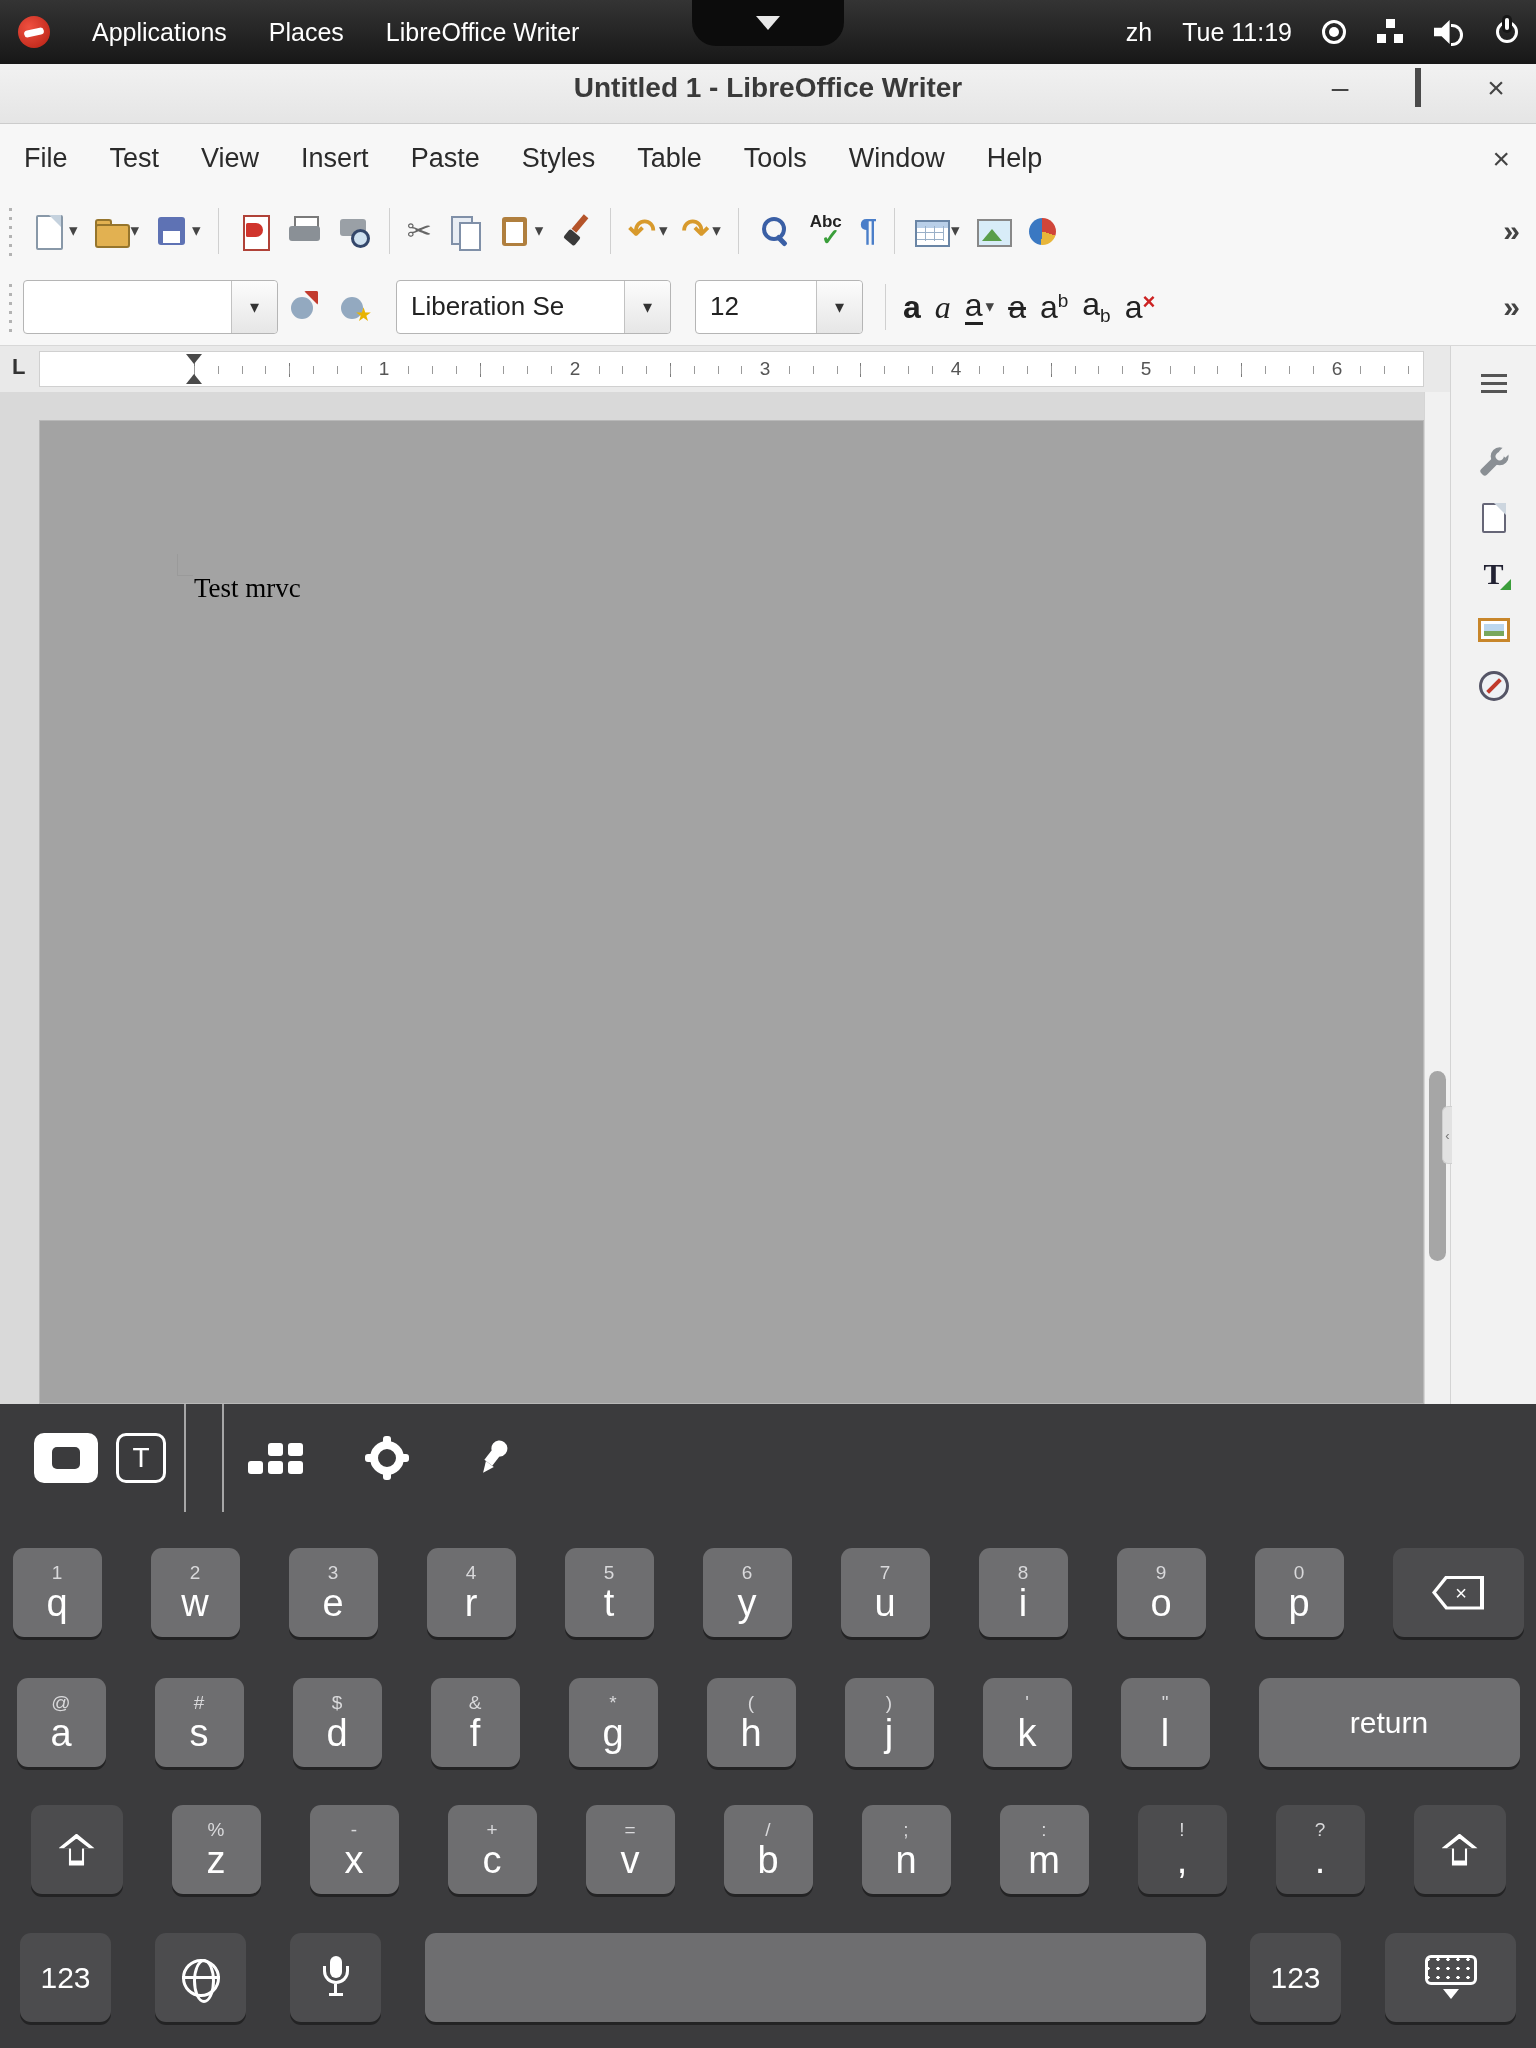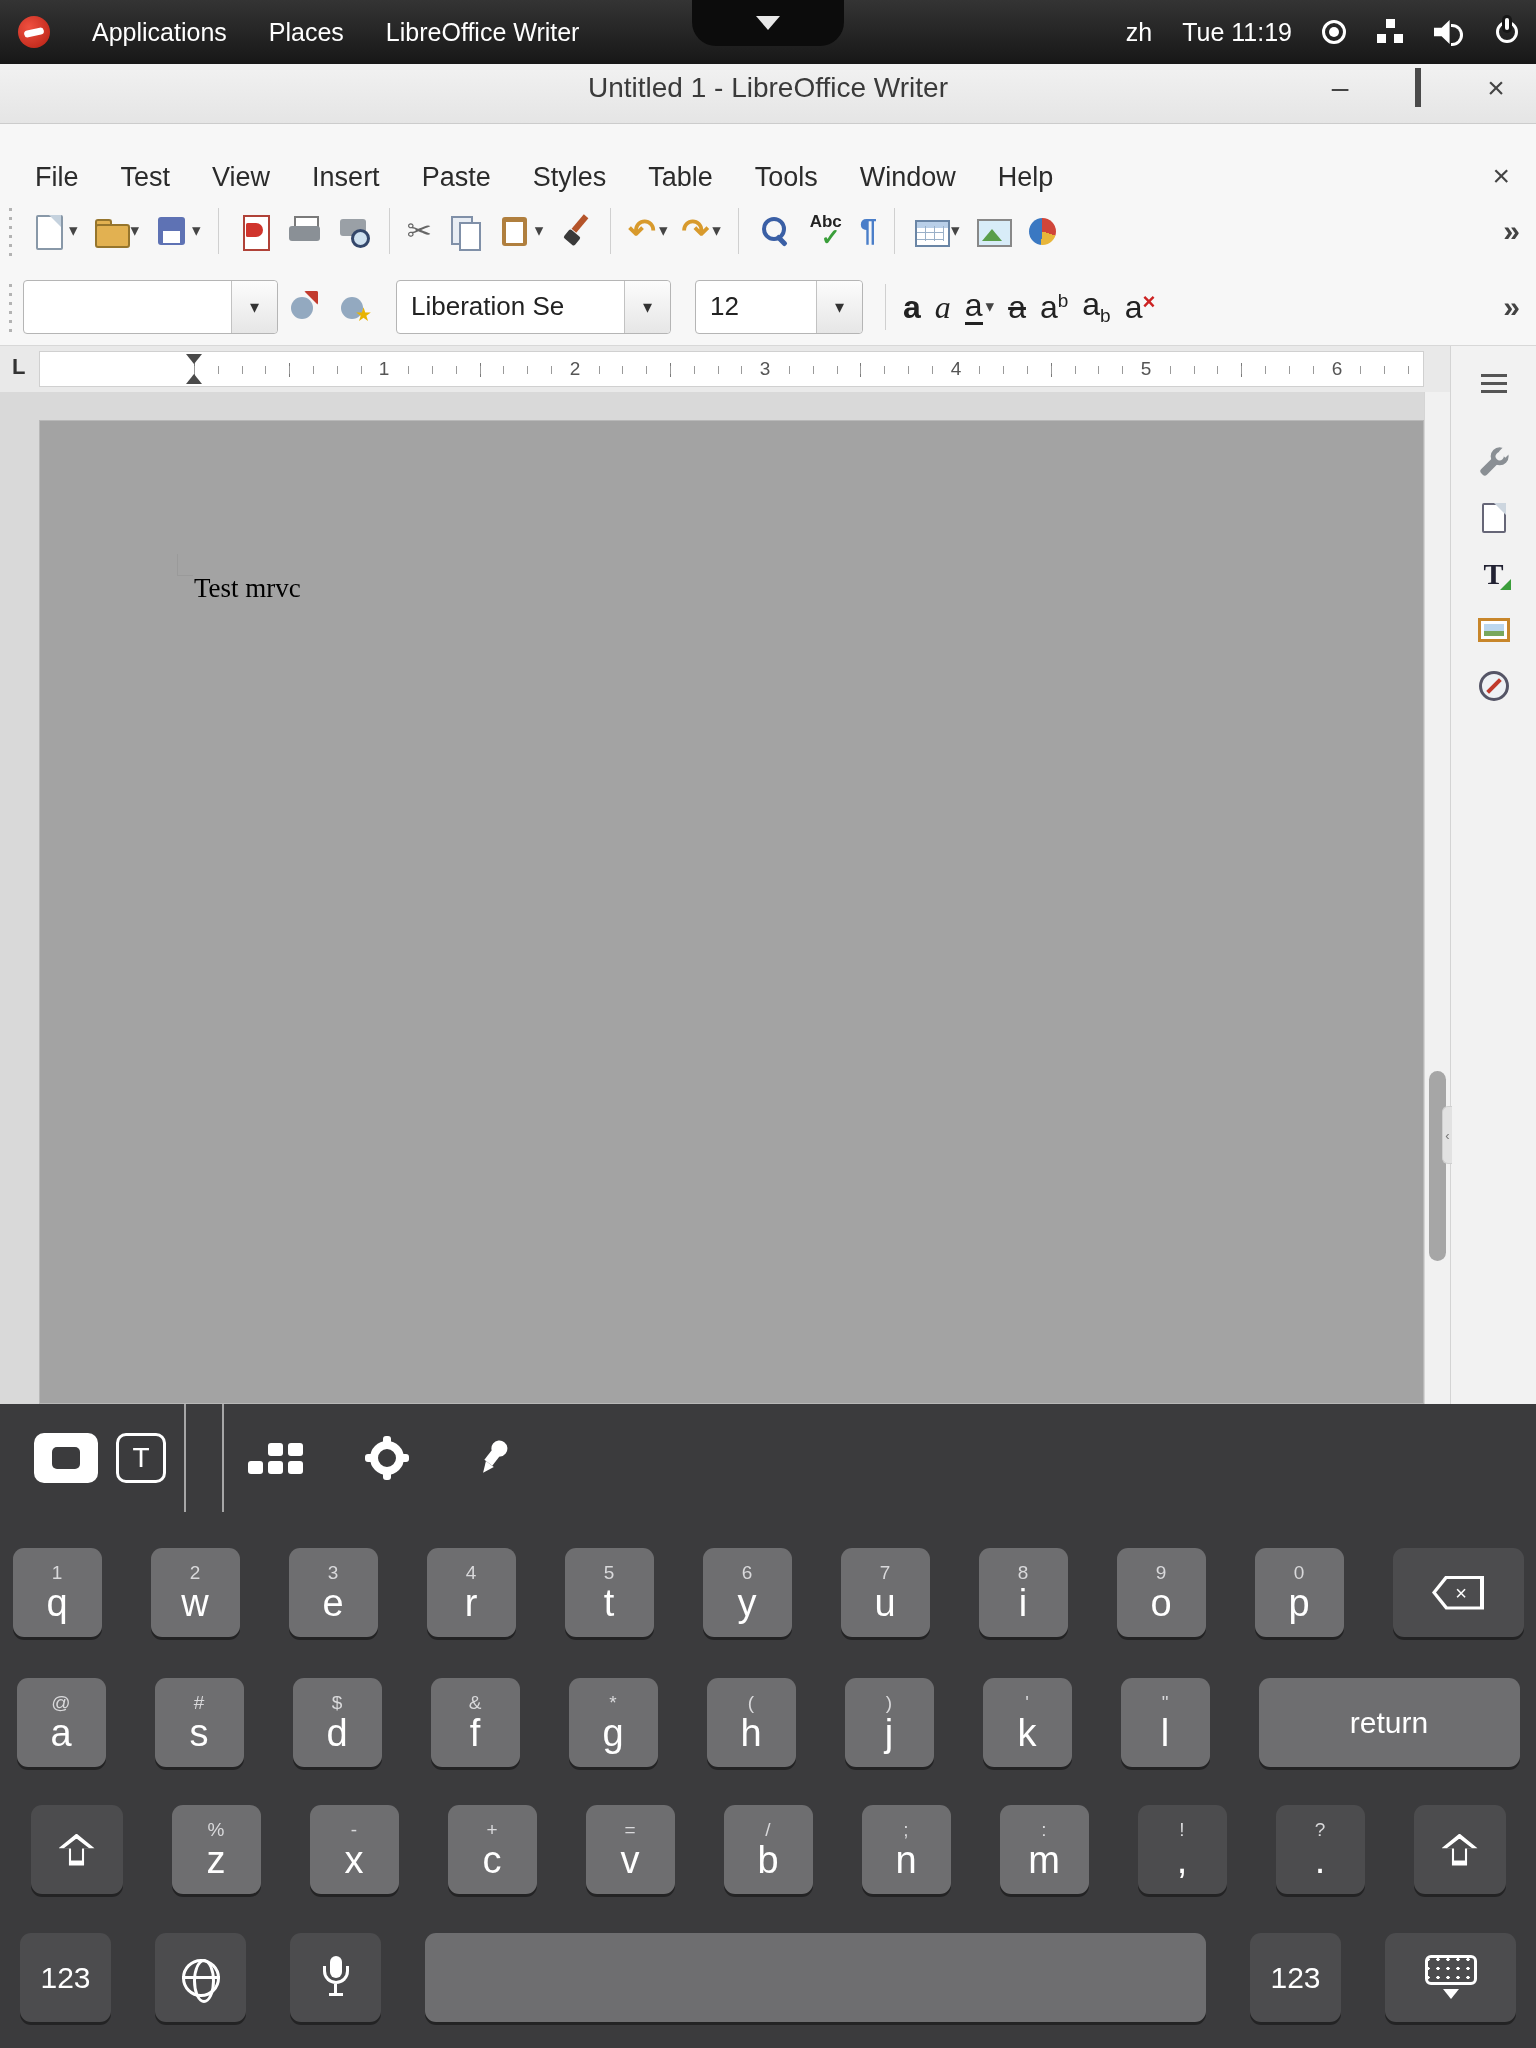--- a/index.html
+++ b/index.html
@@ -30,28 +30,28 @@
                   border:3px solid #fff; border-left:none; border-radius:0 12px 12px 0; }
   .i-power { width:26px; height:26px; position:relative; flex:none; }
   .i-power::before { content:""; position:absolute; inset:2px; border:3px solid #fff; border-radius:50%; }
   .i-power::after { content:""; position:absolute; left:11px; top:-1px; width:4px; height:12px; background:#fff;
                     box-shadow:0 0 0 3px #171717; border-radius:2px; }
 
   
   .titlebar { position:absolute; top:52px; left:0; right:0; height:72px;
               background:linear-gradient(#f4f4f4,#e5e5e5); border-bottom:1px solid #cccccc;
               display:flex; align-items:center; justify-content:center; }
-  .title { font-size:28px; font-weight:400; color:#3a3a3a; }
+  .title { font-size:28px; font-weight:700; color:#3a3a3a; }
   .win-controls { position:absolute; right:22px; top:0; height:100%; display:flex; align-items:center; gap:42px; color:#444; }
   .wc { width:36px; text-align:center; font-size:30px; line-height:1; cursor:default; }
   .i-max { width:17px; height:15px; border:3px solid #4a4a4a; margin:0 auto; }
 
   
   .menubar { position:absolute; top:124px; left:0; right:0; height:69px; background:#f7f7f7;
-             display:flex; align-items:flex-end; font-size:27px; color:#2b2b2b; padding-left:14px; }
+             display:flex; align-items:center; font-size:27px; color:#2b2b2b; padding-left:3px; }
   .menu-item { padding:0 21px; }
   .menubar-close { position:absolute; right:26px; font-size:30px; color:#444; }
 
   
   .toolbar1 { position:absolute; top:193px; left:0; right:0; height:75px; background:#f7f7f7;
               display:flex; align-items:center; padding:0 16px 0 6px; }
   .toolbar2 { position:absolute; top:268px; left:0; right:0; height:78px; background:#f7f7f7;
               border-bottom:1px solid #d8d8d8; display:flex; align-items:center; padding:0 16px 0 6px; }
   .drag-handle { width:9px; height:52px; margin-right:8px; flex:none;
                  background-image:radial-gradient(#b3b3b3 1.6px, transparent 1.8px); background-size:9px 9px; }

